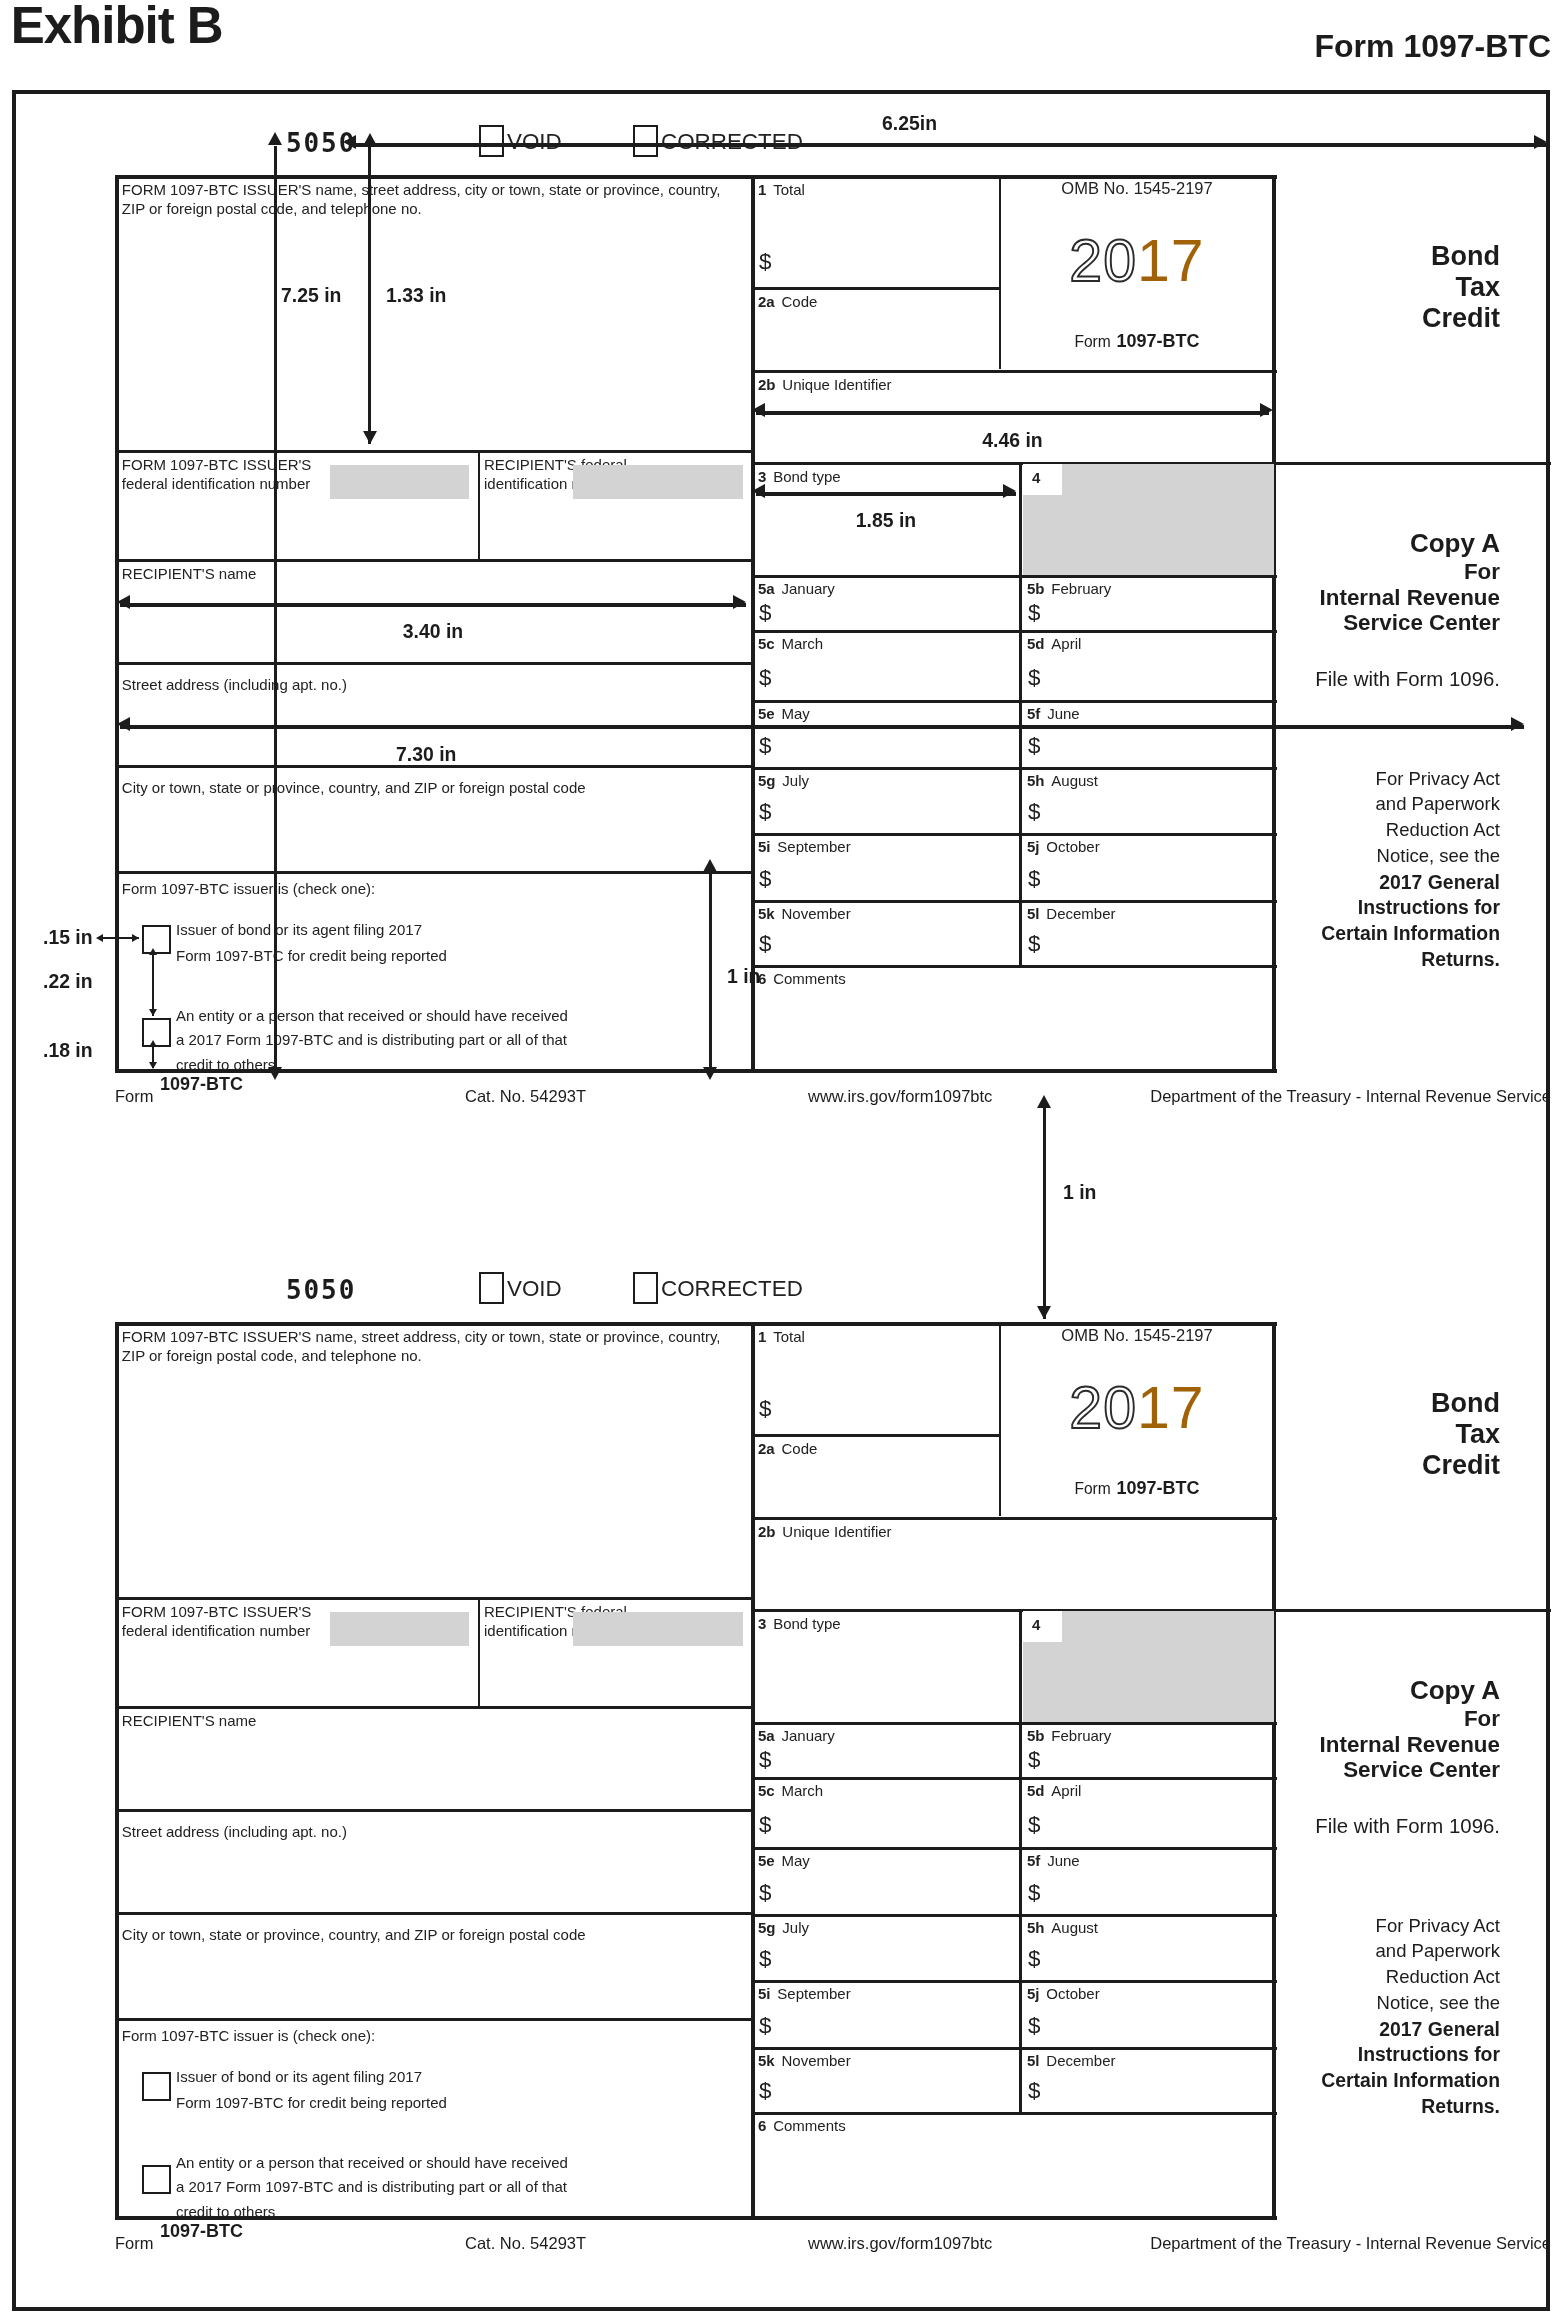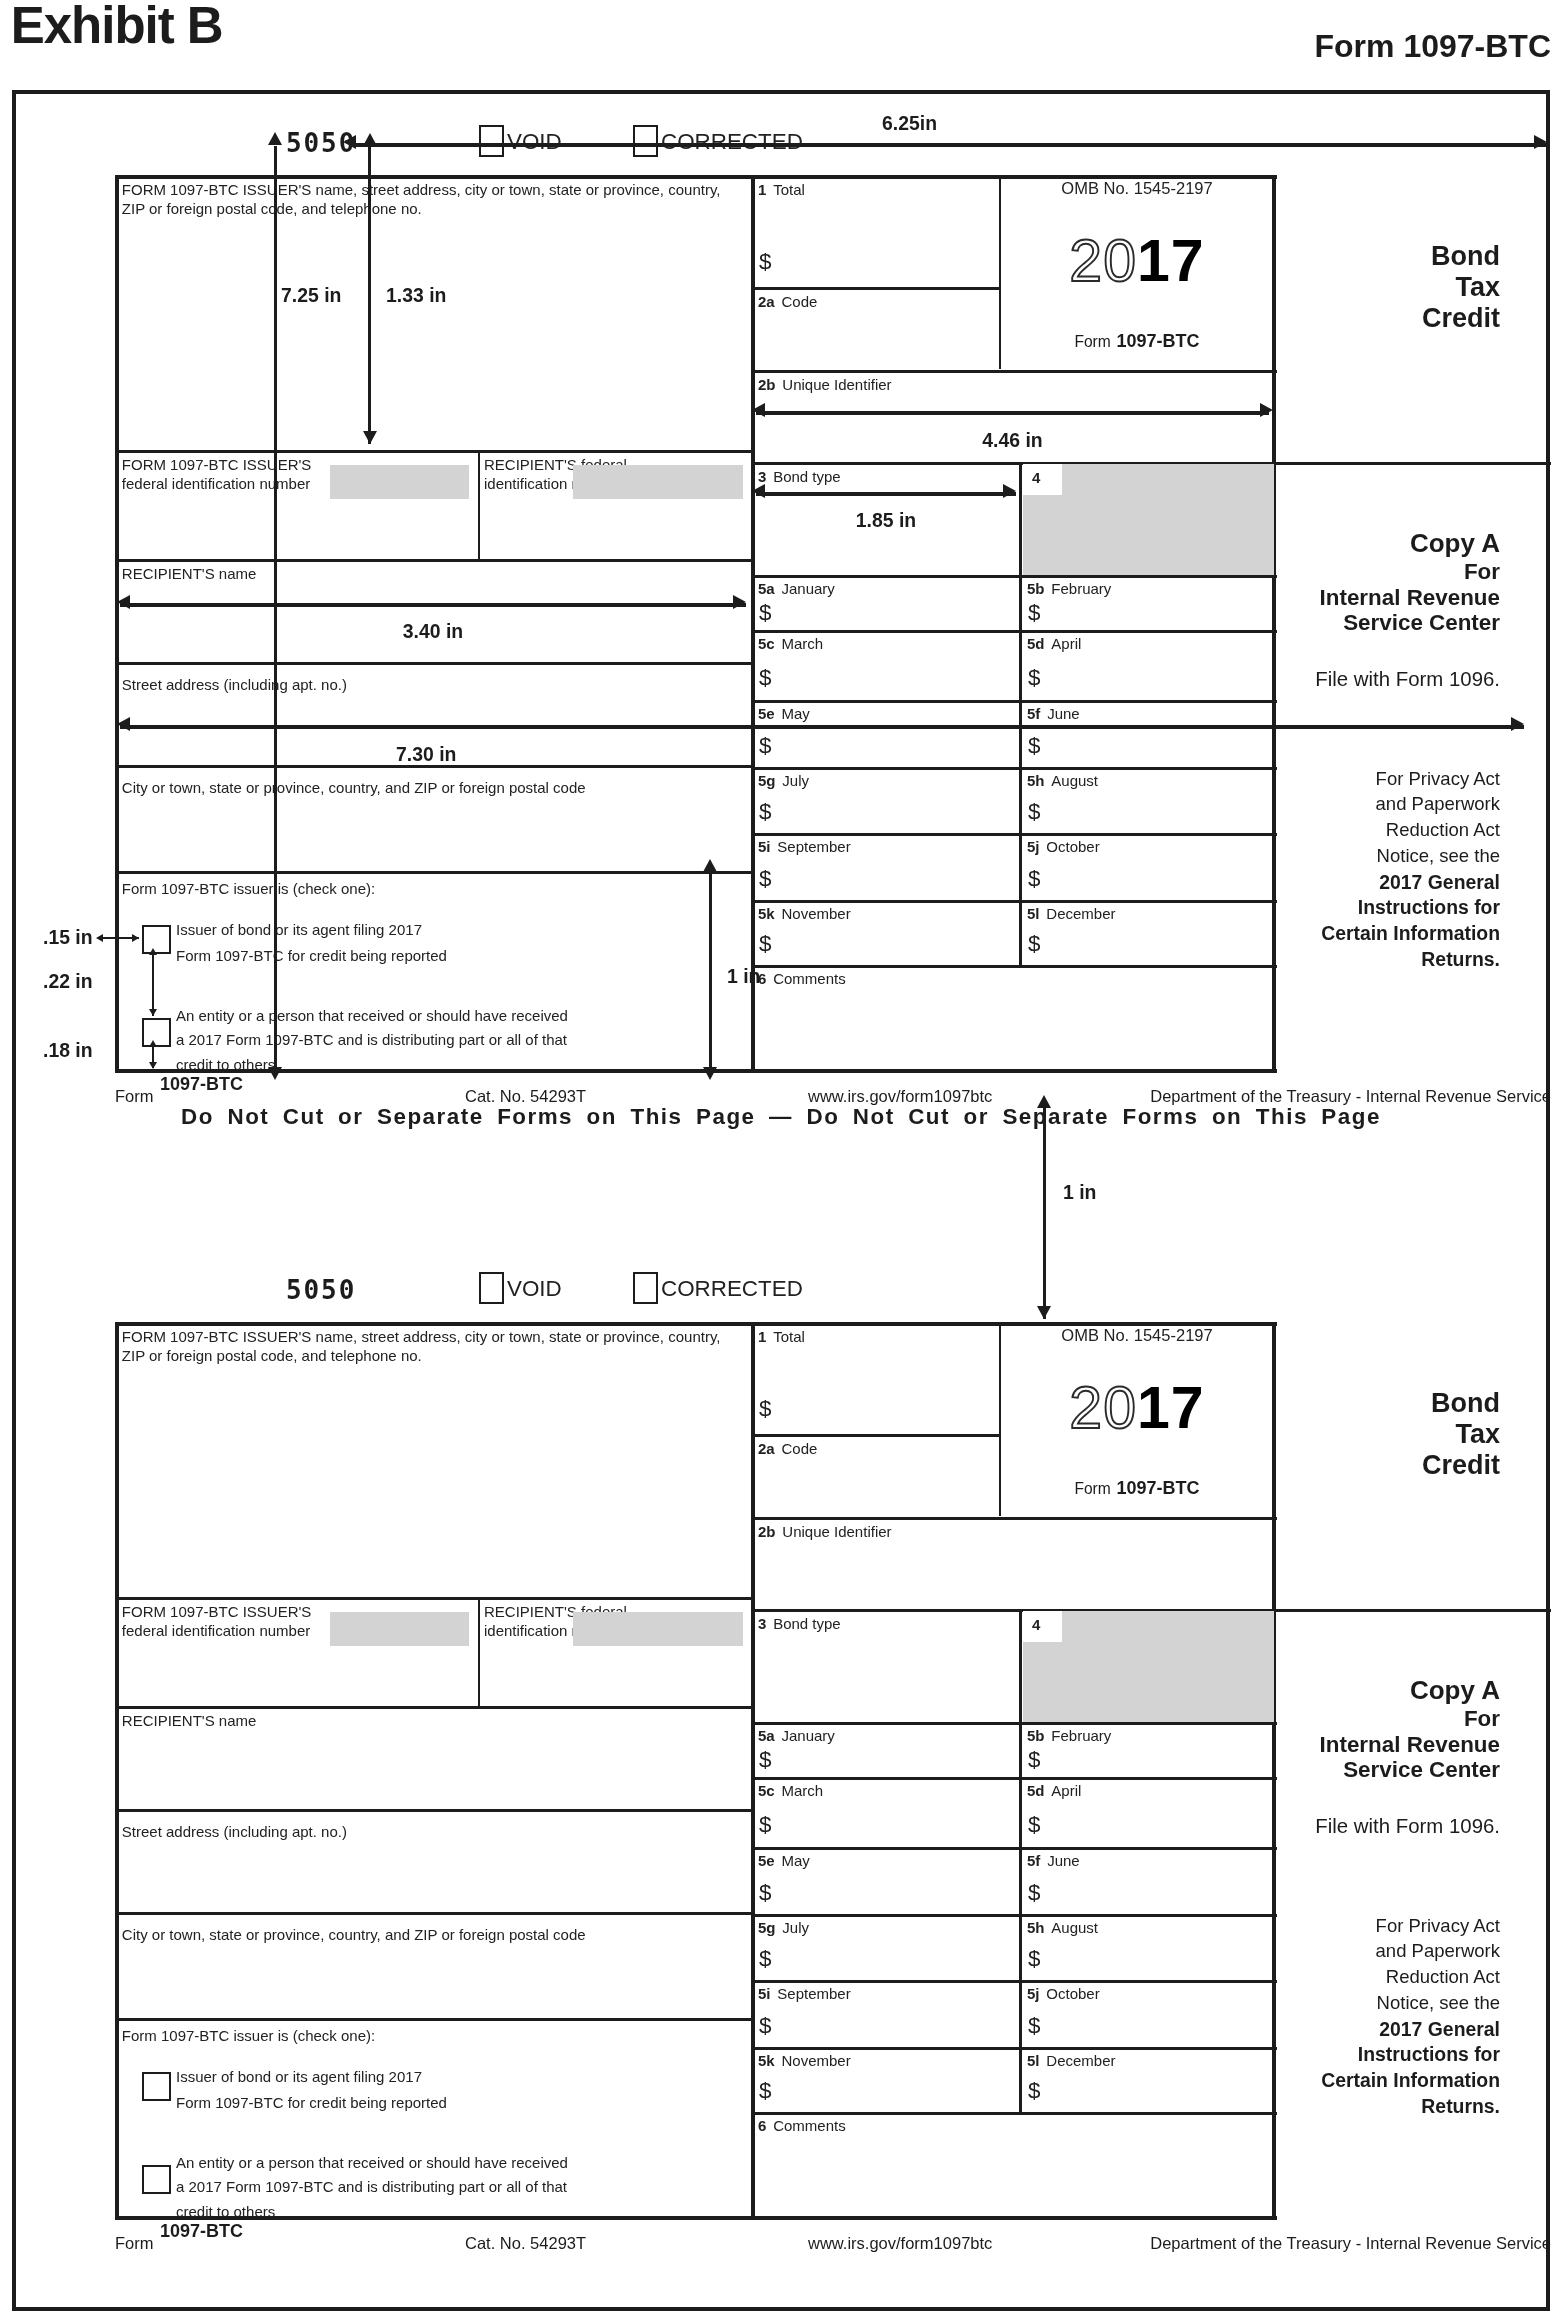--- a/index.html
+++ b/index.html
@@ -10,21 +10,21 @@
   .vl{position:absolute;background:#1c1c1c;width:3.4px}
   .lb{font-size:15px;line-height:19px;color:#222}
   .bd{font-weight:bold}
   .dl{font-size:22.4px;color:#222}
   .cbx{position:absolute;border:2.4px solid #1c1c1c;background:#fff}
   .mono5050{font-family:"DejaVu Sans Mono",monospace;font-size:26px;font-weight:bold;letter-spacing:1.9px}
   .hdr{font-size:22.4px;color:#222}
   .omb{font-size:16.5px;color:#222}
   .yr{font-size:59px;line-height:61px;letter-spacing:1px}
   .yr .o{color:#fff;-webkit-text-stroke:1.9px #2b2b2b}
-  .yr .s{font-weight:bold;color:#000000}
+  .yr .s{font-weight:normal;color:#a16207}
   .fsm{font-size:15.6px;margin-right:5.8px}
   .fbg{font-size:18px;font-weight:bold}
   .rt{text-align:right}
   .mg{position:absolute;left:1167px;width:269px;text-align:right;padding-right:51px;box-sizing:border-box}
   .b56{font-size:27px;font-weight:bold}
   .copy{font-size:26px;font-weight:bold}
   .sb46{font-size:22.4px;font-weight:bold}
   .sb42{font-size:20.4px;font-weight:normal}
   .pr{font-size:18.5px}
   .pb{font-size:19.4px;font-weight:bold}
@@ -211,21 +211,20 @@
     <div class="mg pb" style="top:800px">Certain Information</div>
     <div class="mg pb" style="top:826px">Returns.</div>
 
     <div class="a ftr" style="left:0;top:965px">Form</div>
     <div class="a fbg" style="left:45px;top:952px">1097-BTC</div>
     <div class="a ftr" style="left:350px;top:965px">Cat. No. 54293T</div>
     <div class="a ftr" style="left:693px;top:965px">www.irs.gov/form1097btc</div>
     <div class="a ftr rt" style="left:924px;top:965px;width:512px">Department of the Treasury - Internal Revenue Service</div>
   </div>
 
-  <div class="a sep" style="left:0;top:1104px;width:1562px">Do Not Cut or Separate Forms on This Page — Do Not Cut or Separate Forms on This Page</div>
 
   <div class="form-block" style="top:1269px">
     <div class="a mono5050" style="left:171px;top:5.8px">5050</div>
     <div class="cbx" style="left:364px;top:2.9px;width:21.4px;height:28px"></div>
     <div class="a hdr" style="left:392px;top:6.8px">VOID</div>
     <div class="cbx" style="left:518px;top:2.9px;width:21.4px;height:28px"></div>
     <div class="a hdr" style="left:546px;top:6.8px">CORRECTED</div>
 
     <i class="hl" style="left:0;top:53px;width:1162px;height:4.4px"></i>
     <i class="hl" style="left:0;top:947px;width:1162px;height:4.4px"></i>

